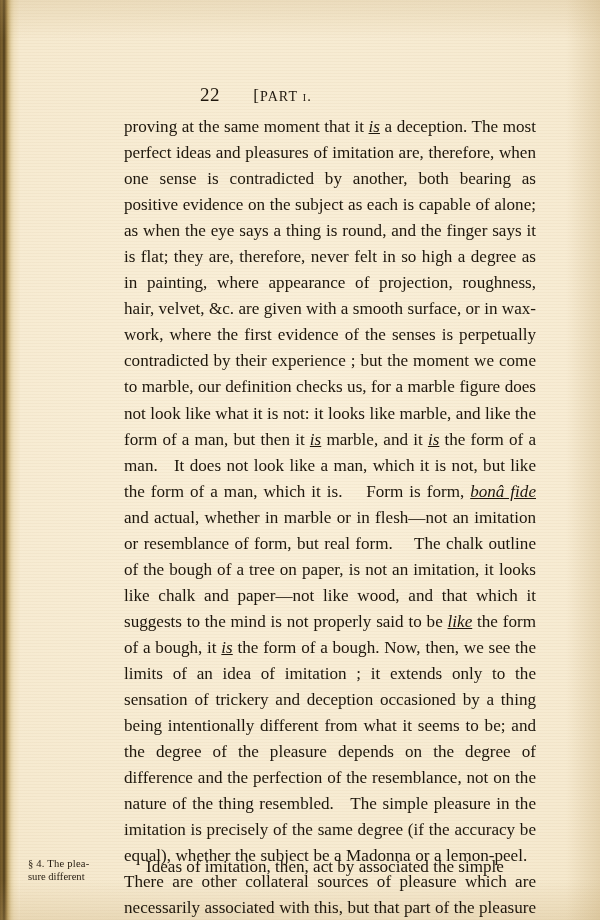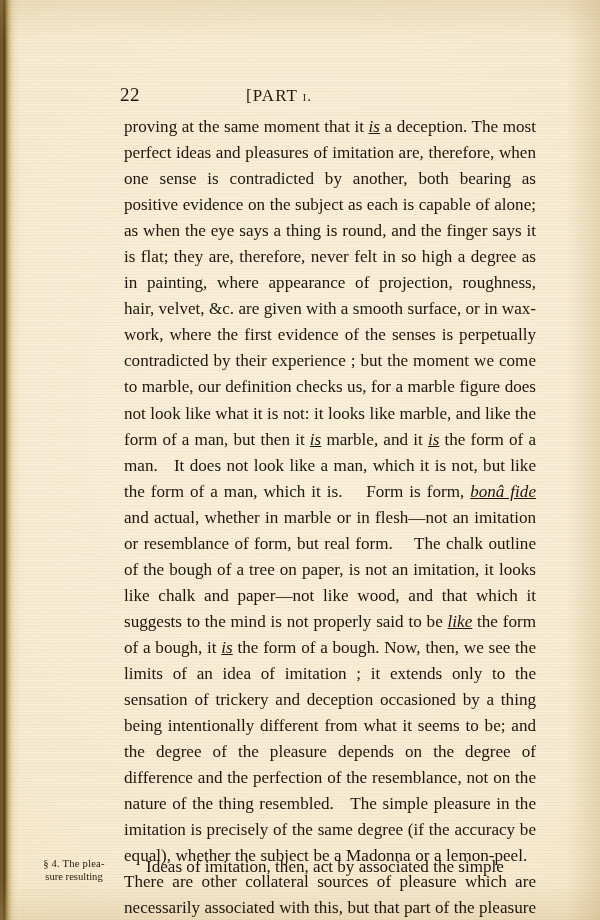--- a/index.html
+++ b/index.html
@@ -66,40 +66,40 @@
     left: 120px;
     width: 420px;
     display: flex;
     align-items: baseline;
     color: #20180e;
   }
   .folio {
     font-size: 19px;
     letter-spacing: 0.5px;
     width: 100px;
-    text-align: left;
+    text-align: right;
   }
   .head-title {
     flex: 1;
     text-align: center;
     font-size: 14.5px;
     font-variant: small-caps;
     letter-spacing: 1.9px;
     text-transform: lowercase;
   }
   .head-part {
     width: 92px;
     text-align: right;
     font-size: 14.5px;
     font-variant: small-caps;
     letter-spacing: 1.1px;
     white-space: nowrap;
   }
   .head-part .brk { font-variant: normal; font-size: 17px; }
-  .head-part .cap { text-transform: uppercase; font-size: 17px; margin-top: 16px; }
+  .head-part .cap { text-transform: uppercase; font-size: 14px; margin-top: 16px; }
   .head-part .sc  { text-transform: lowercase; }
 
   
   .body-block {
     position: absolute;
     top: 114px;
     left: 124px;
     width: 412px;
     color: #1d160c;
     font-size: 17.1px;
@@ -130,21 +130,21 @@
 
   
   .sidenote {
     position: absolute;
     top: 857px;
     left: 28px;
     width: 92px;
     color: #241b10;
     font-size: 10.6px;
     line-height: 13.2px;
-    text-align: center;
+    text-align: left;
   }
   .sidenote .sec { letter-spacing: 0.2px; }
 </style>
 </head>
 <body>
 
 <div id="page">
   <div id="grain"></div>
   <div id="edgeshade"></div>
 
@@ -158,17 +158,17 @@
     </div>
 
     <div class="body-block">
       <p class="cont">proving at the same moment that it <i>is</i> a deception. The most perfect ideas and pleasures of imitation are, therefore, when one sense is contradicted by another, both bearing as positive evidence on the subject as each is capable of alone; as when the eye says a thing is round, and the finger says it is flat; they are, therefore, never felt in so high a degree as in painting, where appearance of projection, roughness, hair, velvet, &amp;c. are given with a smooth surface, or in wax-work, where the first evidence of the senses is perpetually contradicted by their experience ; but the moment we come to marble, our definition checks us, for a marble figure does not look like what it is not: it looks like marble, and like the form of a man, but then it <i>is</i> marble, and it <i>is</i> the form of a man.&nbsp;&nbsp; It does not look like a man, which it is not, but like the form of a man, which it is.&nbsp;&nbsp;&nbsp; Form is form, <i>bonâ fide</i> and actual, whether in marble or in flesh—not an imitation or resemblance of form, but real form.&nbsp;&nbsp;&nbsp; The chalk outline of the bough of a tree on paper, is not an imitation, it looks like chalk and paper—not like wood, and that which it suggests to the mind is not properly said to be <i>like</i> the form of a bough, it <i>is</i> the form of a bough. Now, then, we see the limits of an idea of imitation ; it extends only to the sensation of trickery and deception occasioned by a thing being intentionally different from what it seems to be; and the degree of the pleasure depends on the degree of difference and the perfection of the resemblance, not on the nature of the thing resembled.&nbsp;&nbsp; The simple pleasure in the imitation is precisely of the same degree (if the accuracy be equal), whether the subject be a Madonna or a lemon-peel.&nbsp;&nbsp; There are other collateral sources of pleasure which are necessarily associated with this, but that part of the pleasure which depends on the imitation is the same in both.</p>
     </div>
 
     <div class="final-line">Ideas of imitation, then, act by associated the simple</div>
 
     <div class="sidenote">
       <div class="sec">§ 4. The plea-</div>
-      <div>sure resulting</div>
+      <div>sure different</div>
     </div>
 
   </div>
 </div>
 
 </body></html>

